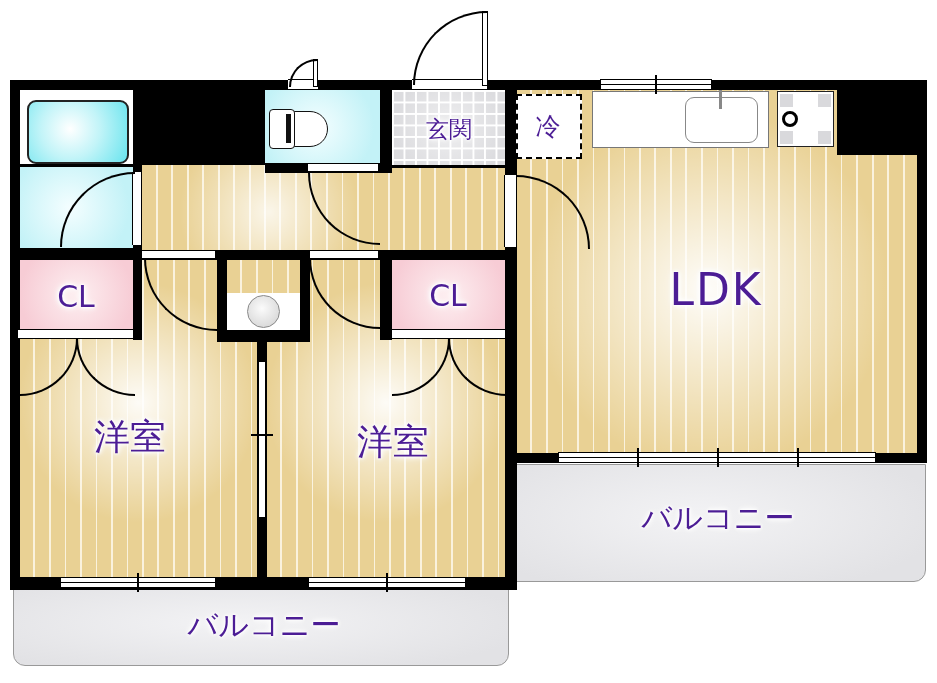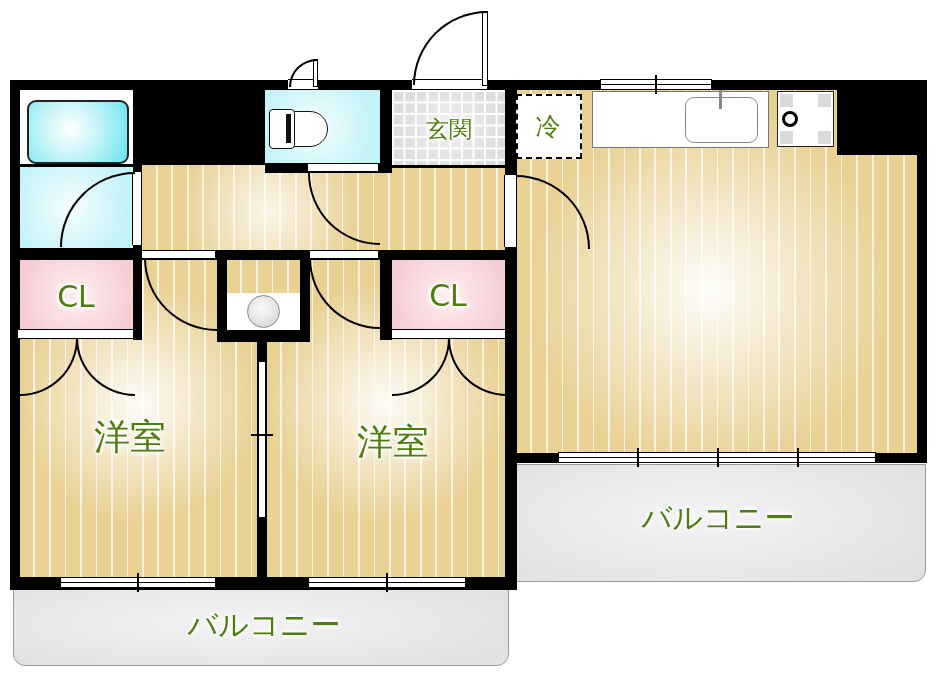--- a/index.html
+++ b/index.html
@@ -35,21 +35,21 @@
   .win::after{content:"";position:absolute;left:0;right:0;top:50%;height:1.5px;margin-top:-1px;background:#000;}
   .tick{position:absolute;width:2px;background:#000;}
   .leaf{position:absolute;background:#fff;border:1px solid #000;}
   
   .arc{position:absolute;}
   .arc-tl{border-top:2px solid #000;border-left:2px solid #000;border-top-left-radius:100% 100%;}
   .arc-tr{border-top:2px solid #000;border-right:2px solid #000;border-top-right-radius:100% 100%;}
   .arc-bl{border-bottom:2px solid #000;border-left:2px solid #000;border-bottom-left-radius:100% 100%;}
   .arc-br{border-bottom:2px solid #000;border-right:2px solid #000;border-bottom-right-radius:100% 100%;}
   
-  .lbl{position:absolute;transform:translate(-50%,-50%);color:#4d7c0f;white-space:nowrap;
+  .lbl{position:absolute;transform:translate(-50%,-50%);color:#4c1d95;white-space:nowrap;
        text-shadow:0 0 3px #fff,0 0 3px #fff,0 0 5px #fff,0 0 6px #fff,0 0 8px #fff;}
   
   .tub{position:absolute;border:2px solid #222;border-radius:9px;
        background:radial-gradient(circle at 42% 45%, #ffffff 0%, #c2f4f8 45%, #68e4ee 100%);}
   .counter{position:absolute;background:#fff;border:1.5px solid #777;}
   .sink{position:absolute;background:#fff;border:1.5px solid #888;border-radius:9px;}
   .faucet{position:absolute;background:#888;}
   .stove{position:absolute;background:#fff;border:1.5px solid #222;}
   .pad{position:absolute;width:13px;height:13px;background:#d9d9dc;}
   .ring{position:absolute;width:10px;height:10px;border:3.5px solid #000;border-radius:50%;}
@@ -154,20 +154,21 @@
   <div class="arc arc-tr" style="left:516px;top:175px;width:72px;height:72px;"></div>
   <div class="arc arc-bl" style="left:144px;top:258px;width:71px;height:71px;"></div>
   <div class="arc arc-bl" style="left:309px;top:258px;width:69px;height:69px;"></div>
   <div class="arc arc-br" style="left:20px;top:338px;width:56px;height:56px;"></div>
   <div class="arc arc-bl" style="left:76px;top:338px;width:57px;height:56px;"></div>
   <div class="arc arc-br" style="left:392px;top:338px;width:56px;height:56px;"></div>
   <div class="arc arc-bl" style="left:448px;top:338px;width:57px;height:56px;"></div>
 
   <div class="dashedbox" style="left:516px;top:94px;width:62px;height:61px;"></div>
 
+  <div class="lbl" style="left:716px;top:289px;font-size:44px;letter-spacing:2px;">LDK</div>
   <div class="lbl" style="left:130px;top:437px;font-size:36px;">洋室</div>
   <div class="lbl" style="left:393px;top:442px;font-size:36px;">洋室</div>
   <div class="lbl" style="left:76px;top:296px;font-size:30px;">CL</div>
   <div class="lbl" style="left:448px;top:295px;font-size:30px;">CL</div>
   <div class="lbl" style="left:449px;top:129px;font-size:23px;">玄関</div>
   <div class="lbl" style="left:548px;top:126px;font-size:25px;">冷</div>
   <div class="lbl" style="left:264px;top:625px;font-size:30px;">バルコニー</div>
   <div class="lbl" style="left:718px;top:518px;font-size:30px;">バルコニー</div>
 
 </div>

